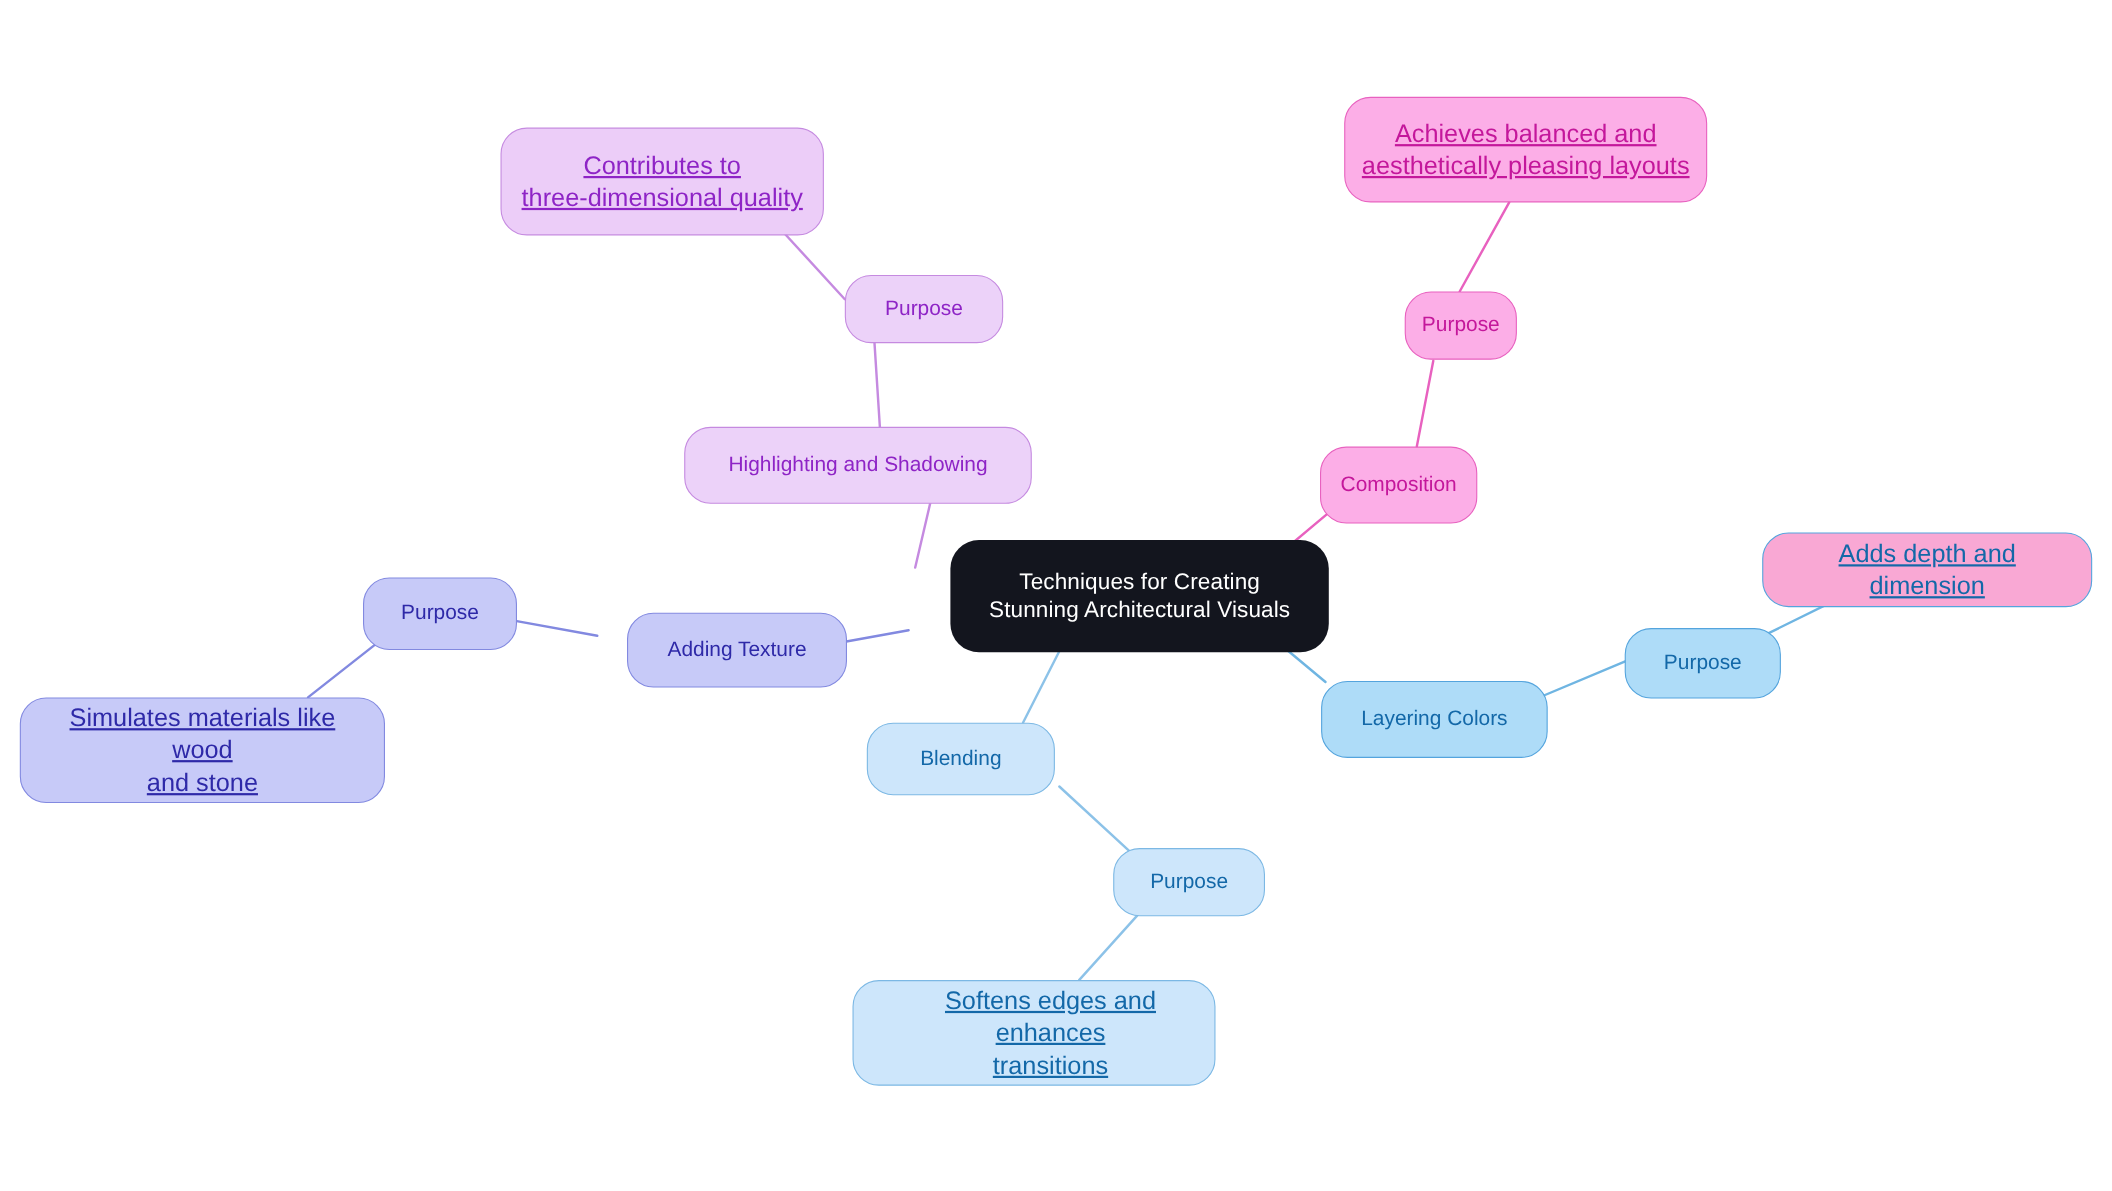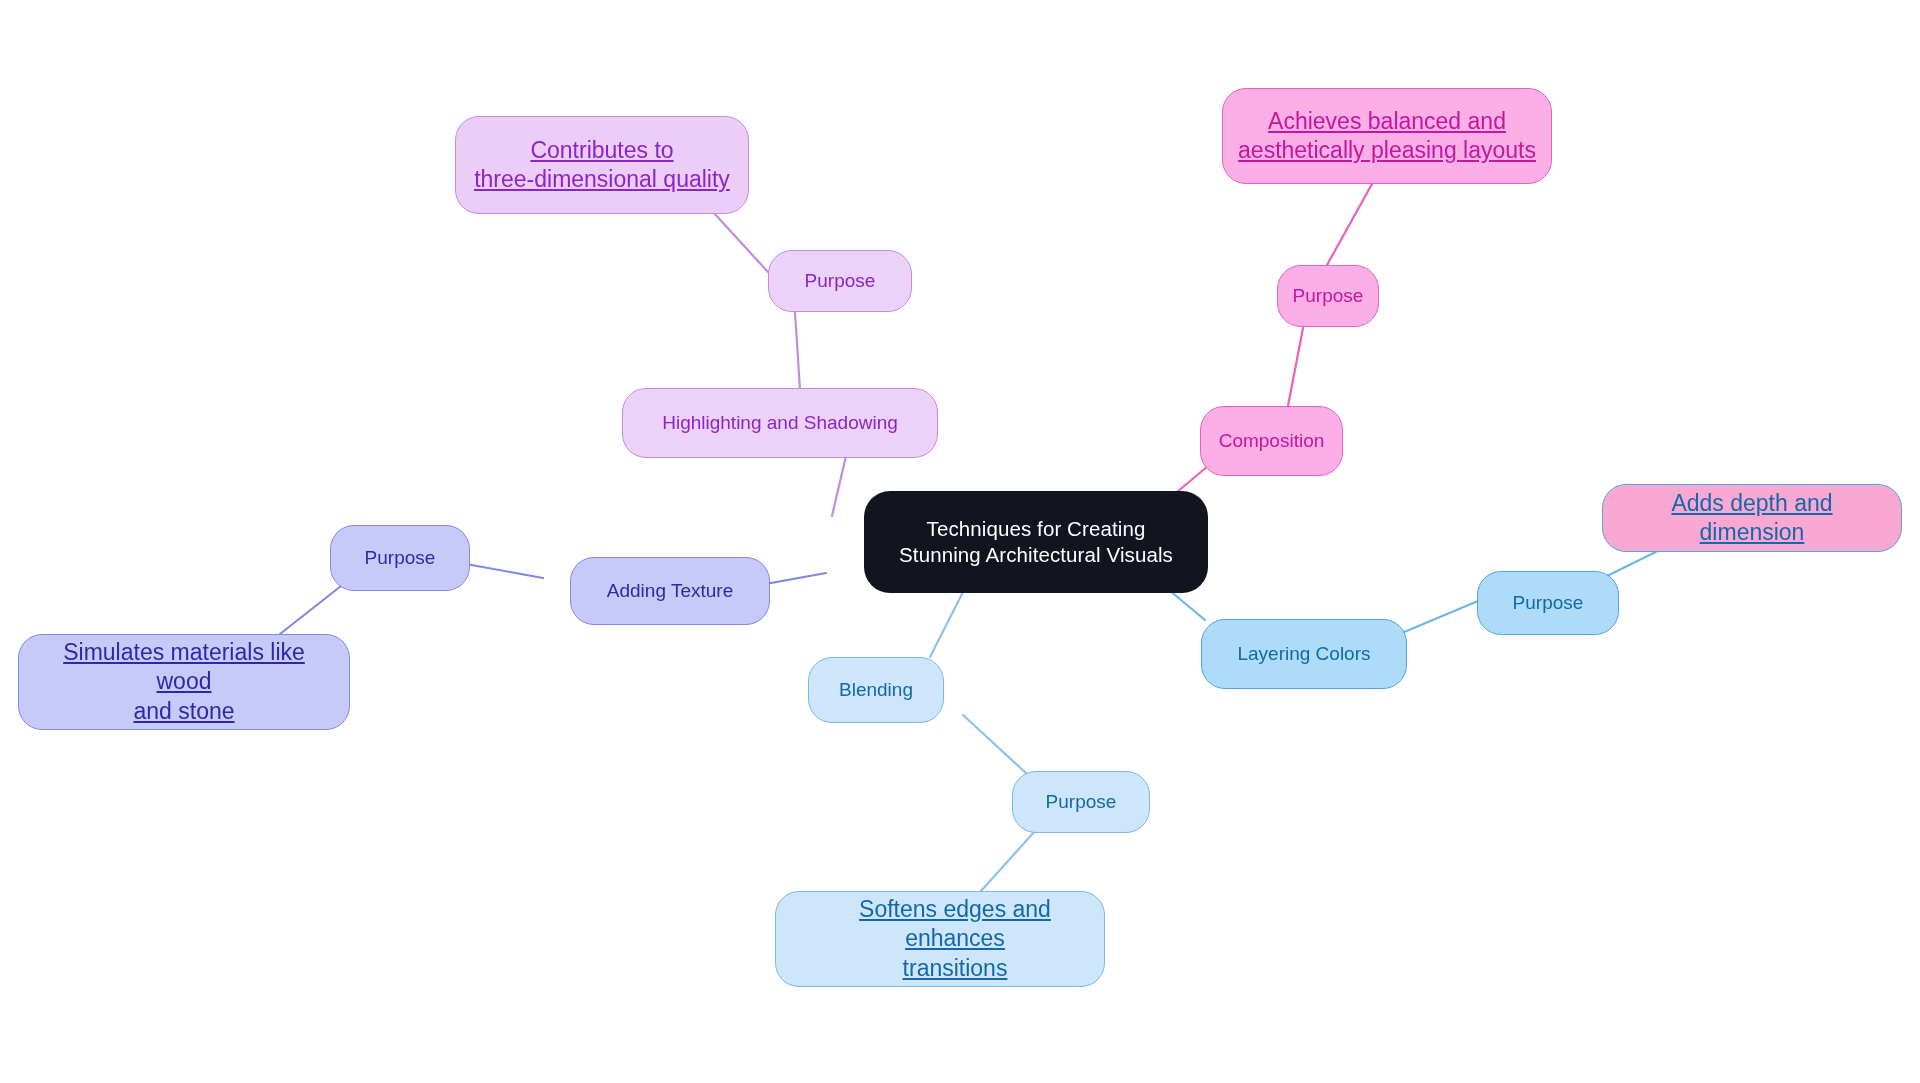--- a/index.html
+++ b/index.html
@@ -85,21 +85,21 @@
       <div class="node purpose" style="left: 768px; top: 250px; width: 144px; height: 62px; background: rgb(236, 210, 249); color: rgb(142, 36, 198); border-color: rgb(197, 138, 224);">Purpose</div>
       <div class="node leaf" style="left: 455px; top: 116px; width: 294px; height: 98px; background: rgb(236, 205, 248); color: rgb(142, 36, 198); border-color: rgb(197, 138, 224);">Contributes to
 three-dimensional quality</div>
       <div class="node branch" style="left: 1200px; top: 406px; width: 143px; height: 70px; background: rgb(252, 174, 231); color: rgb(196, 23, 155); border-color: rgb(232, 97, 191);">Composition</div>
       <div class="node purpose" style="left: 1277px; top: 265px; width: 102px; height: 62px; background: rgb(252, 174, 231); color: rgb(196, 23, 155); border-color: rgb(232, 97, 191);">Purpose</div>
       <div class="node leaf" style="left: 1222px; top: 88px; width: 330px; height: 96px; background: rgb(252, 174, 231); color: rgb(196, 23, 155); border-color: rgb(232, 97, 191);">Achieves balanced and
 aesthetically pleasing layouts</div>
       <div class="node branch" style="left: 1191px; top: 619px; width: 206px; height: 70px; background: rgb(174, 220, 248); color: rgb(19, 104, 168); border-color: rgb(84, 164, 221); margin-left: 10px;">Layering Colors</div>
       <div class="node purpose" style="left: 1477px; top: 571px; width: 142px; height: 64px; background: rgb(174, 220, 248); color: rgb(19, 104, 168); border-color: rgb(84, 164, 221);">Purpose</div>
       <div class="node leaf" style="left: 1602px; top: 484px; width: 300px; height: 68px; background: #f9a8d4; color: rgb(19, 104, 168); border-color: rgb(84, 164, 221);">Adds depth and dimension</div>
-      <div class="node branch" style="left: 808px; top: 657px; width: 136px; height: 66px; background: rgb(205, 230, 251); color: rgb(19, 104, 168); border-color: rgb(124, 184, 228);">Blending</div>
+      <div class="node branch" style="left: 788px; top: 657px; width: 171px; height: 66px; background: rgb(205, 230, 251); color: rgb(19, 104, 168); border-color: rgb(124, 184, 228);">Blending</div>
       <div class="node purpose" style="left: 1012px; top: 771px; width: 138px; height: 62px; background: rgb(205, 230, 251); color: rgb(19, 104, 168); border-color: rgb(124, 184, 228);">Purpose</div>
       <div class="node leaf" style="left: 775px; top: 891px; width: 330px; height: 96px; background: rgb(205, 230, 251); color: rgb(19, 104, 168); border-color: rgb(124, 184, 228); padding-left: 44px;">Softens edges and enhances
 transitions</div>
       <div class="node branch" style="left: 570px; top: 557px; width: 200px; height: 68px; background: rgb(199, 202, 248); color: rgb(46, 41, 168); border-color: rgb(130, 137, 224);">Adding Texture</div>
       <div class="node purpose" style="left: 330px; top: 525px; width: 140px; height: 66px; background: rgb(199, 202, 248); color: rgb(46, 41, 168); border-color: rgb(130, 137, 224);">Purpose</div>
       <div class="node leaf" style="left: 18px; top: 634px; width: 332px; height: 96px; background: rgb(199, 202, 248); color: rgb(46, 41, 168); border-color: rgb(130, 137, 224);">Simulates materials like wood
 and stone</div>
     </div>
 </div>
 

